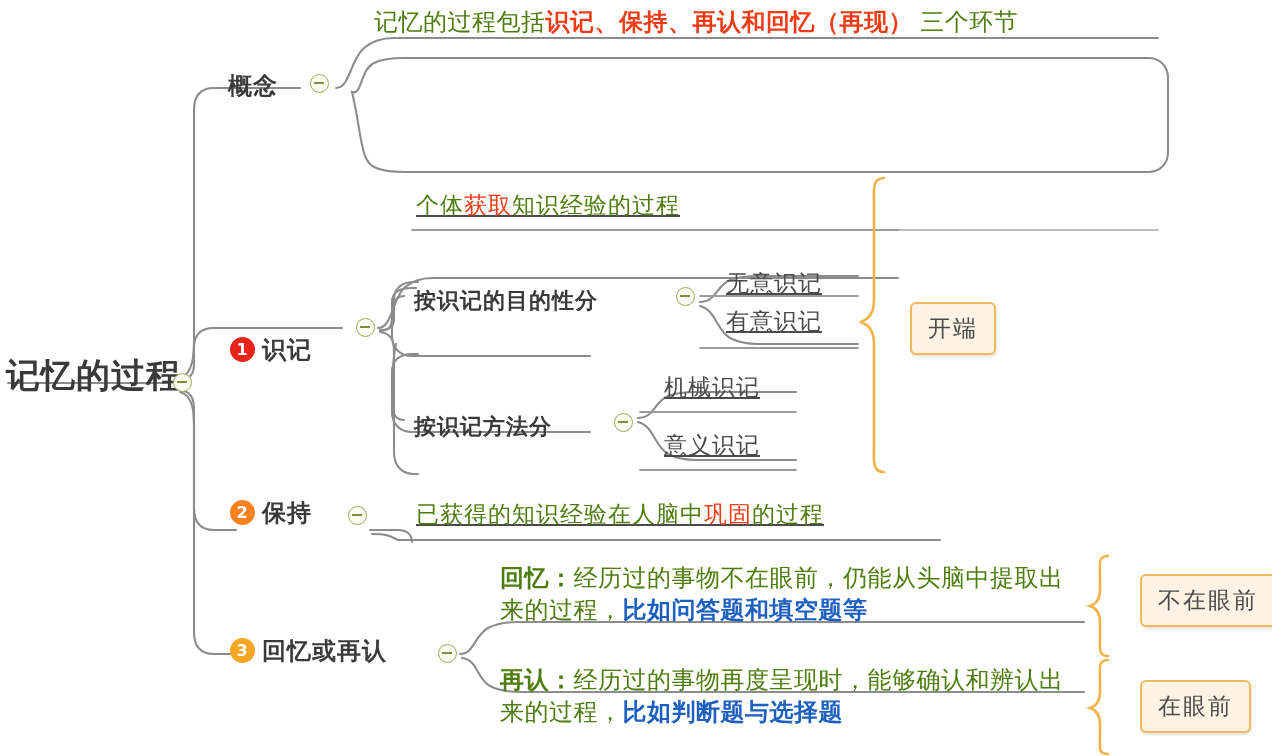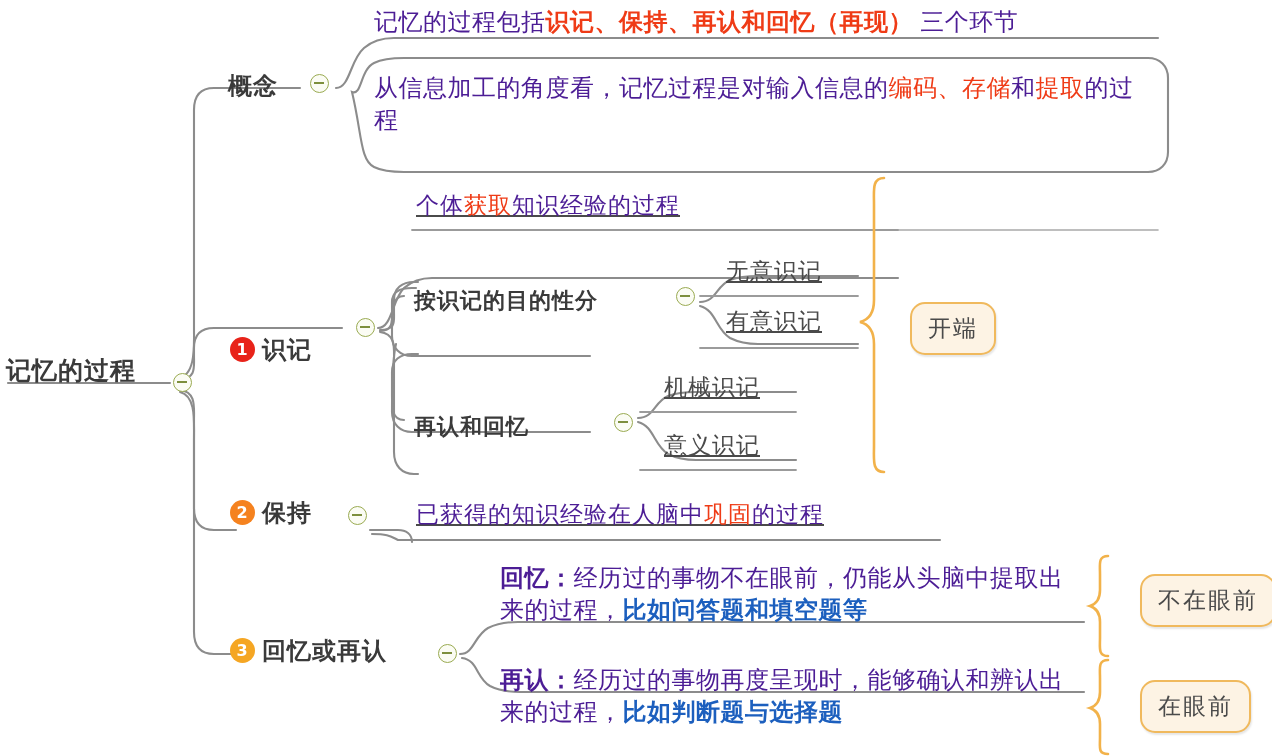--- a/index.html
+++ b/index.html
@@ -26,29 +26,29 @@
     left: 0; top: 0;
     width: 1272px;
     height: 756px;
     pointer-events: none;
   }
   .node {
     position: absolute;
     white-space: nowrap;
     line-height: 1.0;
   }
-  .txt-dark  { color: #4c1d95; }
+  .txt-dark  { color: #4d7c0f; }
   .txt-red   { color: #ef3b16; }
   .txt-blue  { color: #1c5fbe; }
   .bold      { font-weight: bold; }
 
   
   #root-node {
     left: 6px; top: 358px;
-    font-size: 25px;
+    font-size: 34px;
     font-weight: bold;
     color: #3a3a3a;
     letter-spacing: 1px;
   }
   
   .branch-label {
     font-size: 24px;
     font-weight: bold;
     color: #3a3a3a;
     letter-spacing: 1px;
@@ -106,21 +106,21 @@
     left: 3px; top: 7.2px;
     width: 10px; height: 1.8px;
     background: #7d8f3d;
   }
 
   
   .callout {
     position: absolute;
     background: #fdf3e4;
     border: 2px solid #f0b95d;
-    border-radius: 15px;
+    border-radius: 6px;
     color: #4a4a4a;
     font-size: 23px;
     letter-spacing: 2px;
     padding: 9px 16px;
     box-sizing: border-box;
     box-shadow: 1px 2px 2px rgba(0,0,0,0.10);
     white-space: nowrap;
   }
 </style>
 </head>
@@ -204,43 +204,40 @@
 
   <div class="node branch-label" style="left:228px; top:74px;">
     <span>概念</span>
   </div>
   <div class="toggle" style="left:310px; top:74px;"></div>
 
   <div class="node para" style="left:374px; top:6px; width:790px;">
     <span class="txt-dark">记忆的过程包括</span><span class="txt-red bold">识记、保持、再认和回忆（再现）</span><span class="txt-dark"> 三个环节</span>
   </div>
 
-  <div class="node para" style="left:374px; top:72px; width:762px;">
-    <span class="txt-dark">从信息加工的角度看，记忆过程是对输入信息的</span><span class="txt-red">编码、存</span><span class="txt-red">储</span><span class="txt-dark">和</span><span class="txt-red">提取</span><span class="txt-dark">的过程</span>
-  </div>
 
   <div class="node branch-label" style="left:230px; top:312px;margin-top:25px;">
     <span class="badge badge-1">1</span><span>识记</span>
   </div>
   <div class="toggle" style="left:356px; top:318px;"></div>
 
   <div class="node leaf-label" style="left:416px; top:194px;">
     <span class="txt-dark">个体</span><span class="txt-red">获取</span><span class="txt-dark">知识经验的过程</span>
   </div>
 
   <div class="node sub-label" style="left:414px; top:282px;">
     <span>按识记的目的性分</span>
   </div>
   <div class="toggle" style="left:676px; top:287px;"></div>
 
-  <div class="node leaf-label" style="left:726px; top:260px;">无意识记</div>
+  <div class="node leaf-label" style="left:726px; top:272px;">无意识记</div>
   <div class="node leaf-label" style="left:726px; top:310px;">有意识记</div>
 
   <div class="node sub-label" style="left:414px; top:408px;">
-    <span>再认和回忆</span>
+    <span>按识记方法分</span>
   </div>
   <div class="toggle" style="left:614px; top:413px;"></div>
 
   <div class="node leaf-label" style="left:664px; top:376px;">机械识记</div>
   <div class="node leaf-label" style="left:664px; top:434px;">意义识记</div>
 
   <div class="callout" style="left:910px; top:302px;">开端</div>
 
   <div class="node branch-label" style="left:230px; top:500px;">
     <span class="badge badge-2">2</span><span>保持</span>

